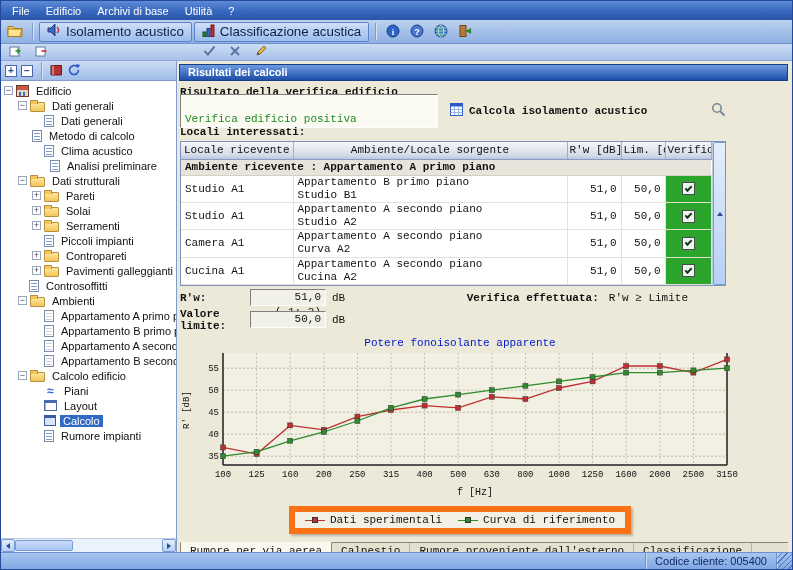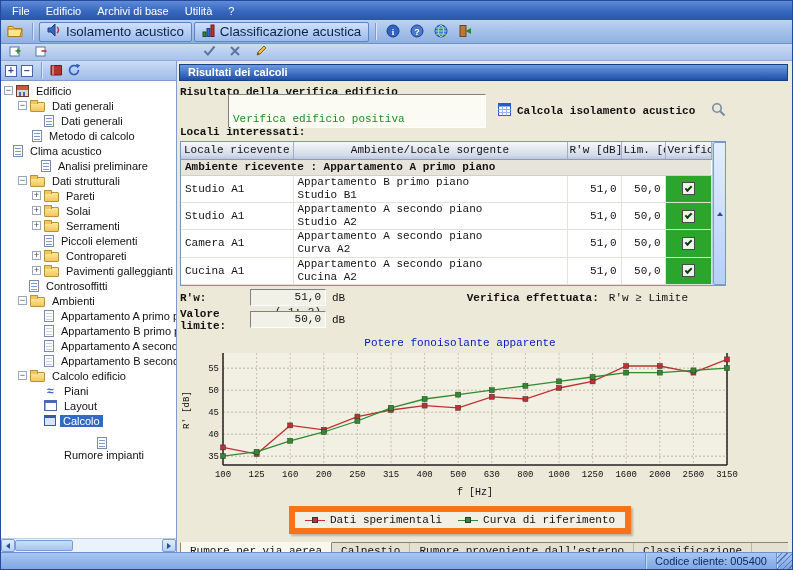--- a/index.html
+++ b/index.html
@@ -52,21 +52,21 @@
   .arr-r{width:0;height:0;border-top:3px solid transparent;border-bottom:3px solid transparent;border-left:4px solid #2B4F8E;}
   .arr-u{width:0;height:0;border-left:3px solid transparent;border-right:3px solid transparent;border-bottom:4px solid #2B4F8E;}
 
   
   .main-panel{flex:1;display:flex;flex-direction:column;padding:3px 4px 0 2px;min-width:0;}
   .main-header{height:17px;flex:none;background:linear-gradient(180deg,#6D9AE0,#1E4FA8);border:1px solid #16407F;color:#fff;font-weight:bold;padding:1px 8px;}
   .main-content{flex:1;padding:5px 0 0 1px;display:flex;flex-direction:column;min-height:0;font-family:Liberation Mono, monospace;}
   .bold-label{font-weight:bold;margin-bottom:3px;}
   .result-row{display:flex;align-items:center;height:20px;margin-bottom:5px;}
   .sunken{border:1px solid;border-color:#808080 #FFFFFF #FFFFFF #808080;background:#FBFBF4;}
-  .result-field{width:258px;height:14px;line-height:16px;padding:16px 4px;color:#1F8B24;margin-left:48px;}
+  .result-field{width:258px;height:14px;line-height:16px;padding:16px 4px;color:#1F8B24;}
   .calc-btn{display:flex;align-items:center;gap:6px;margin-left:12px;font-weight:bold;cursor:default;}
   .magnifier{margin-left:auto;margin-right:62px;}
 
   .table-wrap{width:546px;height:145px;flex:none;border:1px solid #7E93B8;background:#fff;display:flex;overflow:hidden;}
   .grid{border-collapse:collapse;table-layout:fixed;width:530px;background:#fff;}
   .grid th{background:linear-gradient(180deg,#F6F7FA,#D2D9E8 80%,#BCC6DC);border-right:1px solid #A0AECC;border-bottom:1px solid #8A9AC0;font-weight:normal;height:17px;padding:0 2px;white-space:nowrap;overflow:hidden;}
   .group-row td{background:#E7E5DB;font-weight:bold;height:16px;padding:0 4px;border-bottom:1px solid #D4D1C2;white-space:nowrap;overflow:hidden;}
   .data-row td{border-right:1px solid #E4E2D6;border-bottom:1px solid #E4E2D6;height:27px;padding:0 4px;white-space:nowrap;overflow:hidden;vertical-align:middle;}
   .c-src div{line-height:13px;}
   .c-num{text-align:right;}
@@ -231,26 +231,26 @@
           <div class="tree-item" style="padding-left: 31px;">
             <span class="expander none"></span>
             <span class="ti ti-doc"></span>
             <span class="tree-label">Dati generali</span>
           </div>
           <div class="tree-item" style="padding-left: 19px;">
             <span class="expander none"></span>
             <span class="ti ti-doc"></span>
             <span class="tree-label">Metodo di calcolo</span>
           </div>
-          <div class="tree-item" style="">
+          <div class="tree-item" style="padding-left: 31px;">
             <span class="expander none"></span>
             <span class="ti ti-doc"></span>
             <span class="tree-label">Clima acustico</span>
           </div>
-          <div class="tree-item" style="padding-left: 28px;">
+          <div class="tree-item" style="padding-left: 37px;">
             <span class="expander none"></span>
             <span class="ti ti-doc"></span>
             <span class="tree-label">Analisi preliminare</span>
           </div>
           <div class="tree-item" style="padding-left: 17px;">
             <span class="expander">−</span>
             <span class="ti ti-folder"></span>
             <span class="tree-label">Dati strutturali</span>
           </div>
           <div class="tree-item" style="padding-left: 31px;">
@@ -264,21 +264,21 @@
             <span class="tree-label">Solai</span>
           </div>
           <div class="tree-item" style="padding-left: 31px;">
             <span class="expander">+</span>
             <span class="ti ti-folder"></span>
             <span class="tree-label">Serramenti</span>
           </div>
           <div class="tree-item" style="padding-left: 31px;">
             <span class="expander none"></span>
             <span class="ti ti-doc"></span>
-            <span class="tree-label">Piccoli elementi</span>
+            <span class="tree-label">Piccoli impianti</span>
           </div>
           <div class="tree-item" style="padding-left: 31px;">
             <span class="expander">+</span>
             <span class="ti ti-folder"></span>
             <span class="tree-label">Contropareti</span>
           </div>
           <div class="tree-item" style="padding-left: 31px;">
             <span class="expander">+</span>
             <span class="ti ti-folder"></span>
             <span class="tree-label">Pavimenti galleggianti</span>
@@ -326,21 +326,21 @@
           <div class="tree-item" style="padding-left: 31px;">
             <span class="expander none"></span>
             <span class="ti ti-layout"></span>
             <span class="tree-label">Layout</span>
           </div>
           <div class="tree-item selected" style="padding-left: 31px;">
             <span class="expander none"></span>
             <span class="ti ti-calc"></span>
             <span class="tree-label">Calcolo</span>
           </div>
-          <div class="tree-item" style="padding-left: 31px; flex-direction: column;">
+          <div class="tree-item" style="padding-left: 31px;">
             <span class="expander none"></span>
             <span class="ti ti-doc"></span>
             <span class="tree-label">Rumore impianti</span>
           </div>
         </div>
       <div class="hscroll">
         <div class="sc-btn">
             <span class="arr-l"></span>
           </div>
         <div class="hs-thumb"></div>

